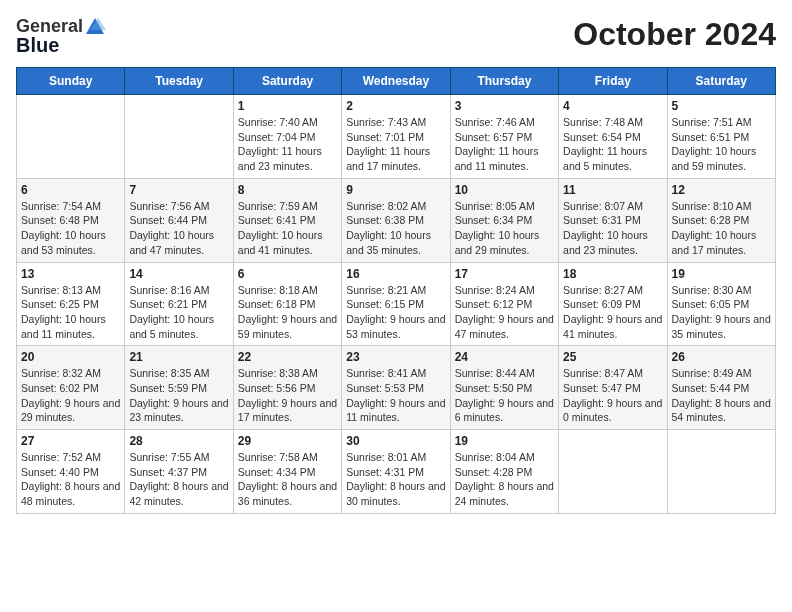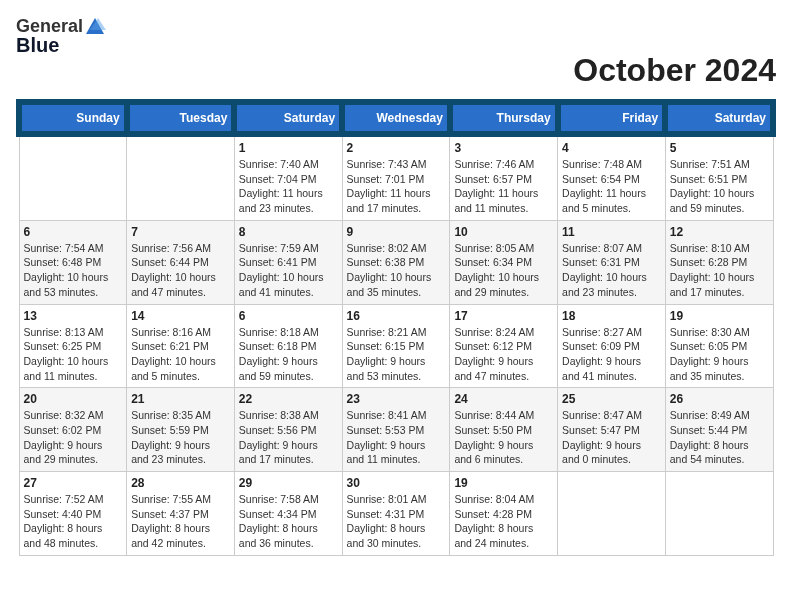--- a/index.html
+++ b/index.html
@@ -26,39 +26,38 @@
       align-items: flex-start;
       gap: 0;
     }
     .title-area {
       text-align: right;
     }
     .month-title {
       font-size: 32px;
       font-weight: bold;
       color: #222;
-      margin-top: 36px;
     }
     .location-title {
       font-size: 14px;
       color: #555;
     }
     .calendar {
       width: 100%;
       border-collapse: collapse;
       font-size: 11px;
     }
     .calendar th {
       background: #2a6fc9;
       color: #fff;
       padding: 6px 4px;
-      text-align: right;
+      text-align: center;
       font-size: 12px;
       font-weight: bold;
-      border: 6px solid #0c4a6e;
+      border: 1px solid #0c4a6e;
     }
     .calendar td {
       vertical-align: top;
       border: 1px solid #ccc;
       padding: 4px;
       width: 108px;
       min-height: 70px;
       background: #fff;
     }
     .calendar tr:nth-child(even) td {

